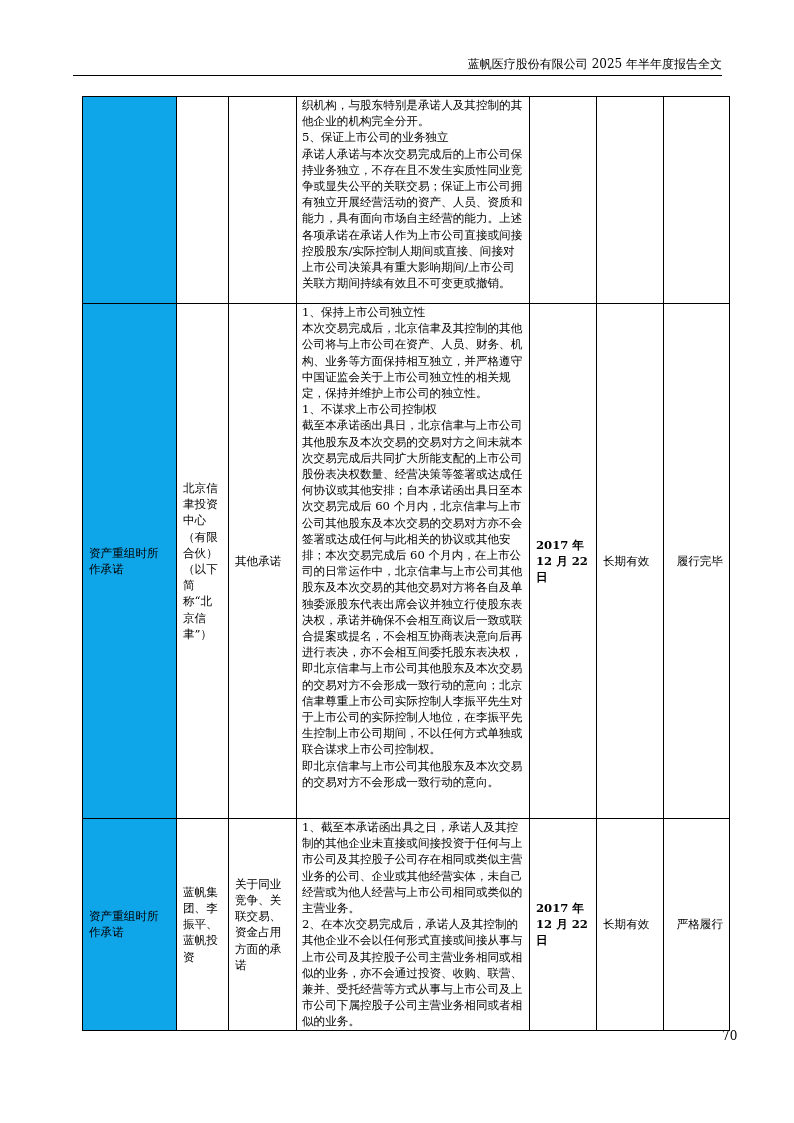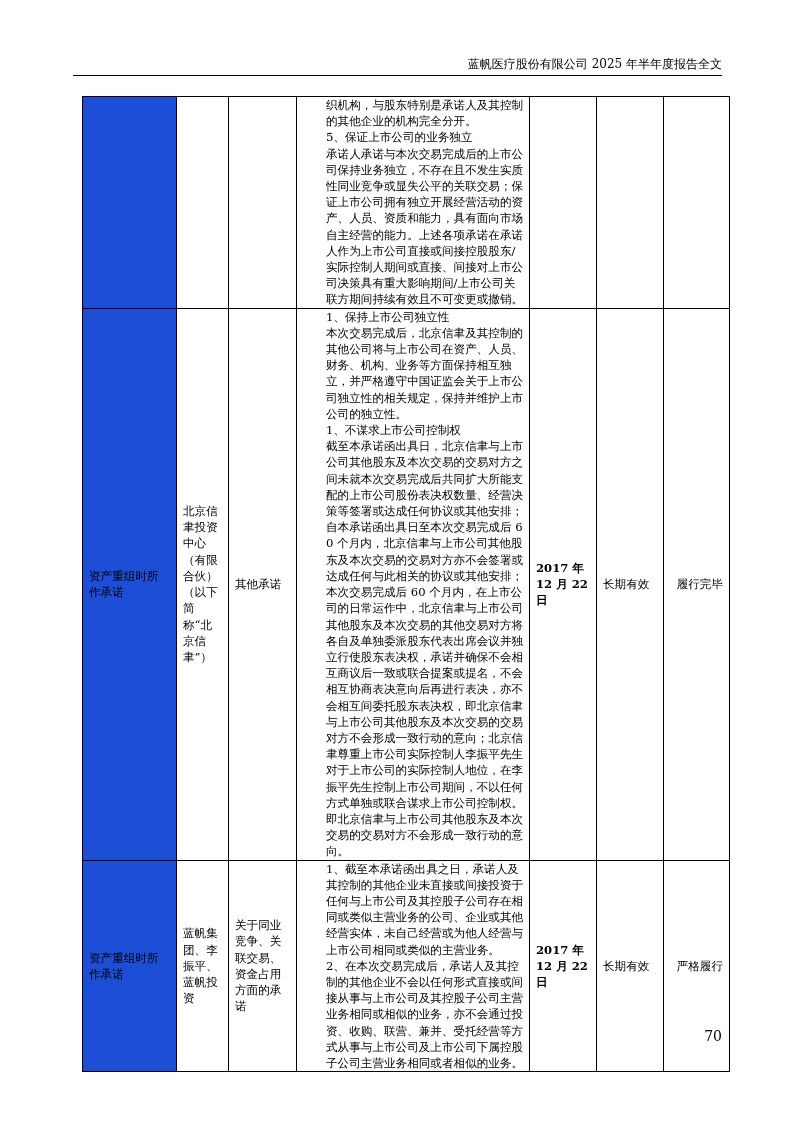--- a/index.html
+++ b/index.html
@@ -15,34 +15,34 @@
   }
   table.commit {
     position: absolute; left: 82px; top: 96px;
     border-collapse: collapse; table-layout: fixed;
     font-size: 11.6px; line-height: 16.2px;
   }
   table.commit td {
     border: 1px solid #000; vertical-align: middle; padding: 0 6px;
     word-break: break-all;
   }
-  td.c1 { width: 81px; background: #1d4ed8; }
+  td.c1 { width: 81px; background: #0ea5e9; }
   td.c2 { width: 40px; padding: 0 5px 0 6px !important; }
   td.c3 { width: 55px; }
   td.c4 { width: 223px; vertical-align: top !important; padding: 0 4px 0 5px !important; }
   td.c5 { width: 54px; font-weight: bold; }
   td.c6 { width: 54px; }
   td.c7 { width: 53px; text-align: right; }
   tr.r1 td { height: 206px; }
   tr.r2 td { height: 514px; }
   tr.r3 td { height: 208px; }
-  .para { display: block; margin-left: 24px; }
+  .para { display: block; }
   .pagenum {
-    position: absolute; left: 690px; top: 1027px; width: 32px;
-    text-align: right; font-size: 14px; line-height: 18px;
+    position: absolute; left: 722px; top: 1027px; width: 32px;
+    font-size: 12px; line-height: 18px;
   }
 </style>
 </head>
 <body>
 
 <div class="header">
   <span>蓝帆医疗股份有限公司 2025 年半年度报告全文</span>
 </div>
 
 <table class="commit">

